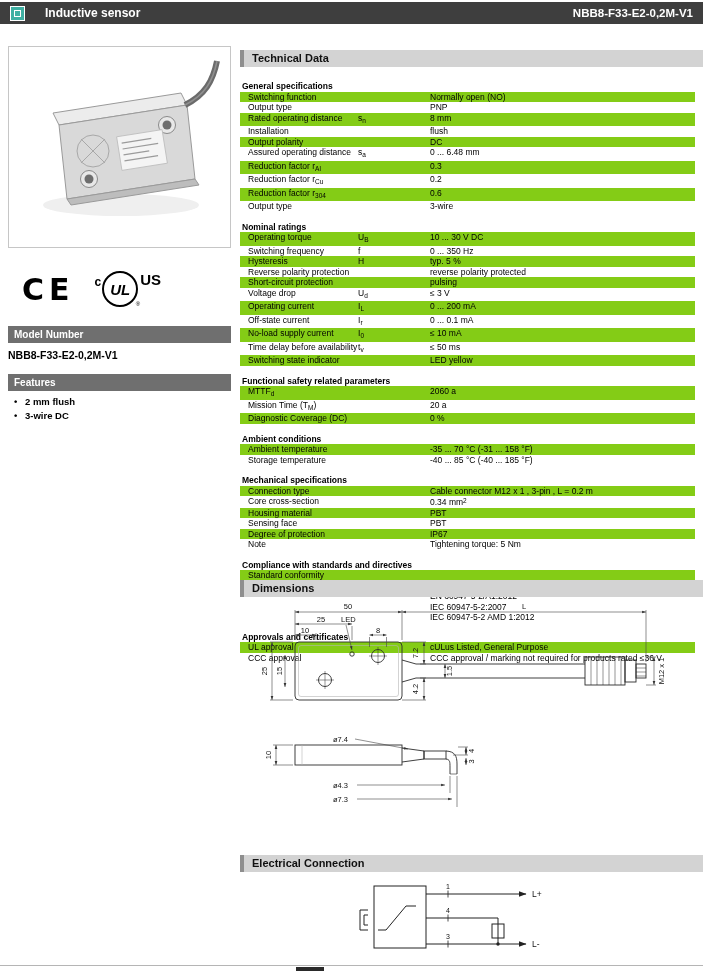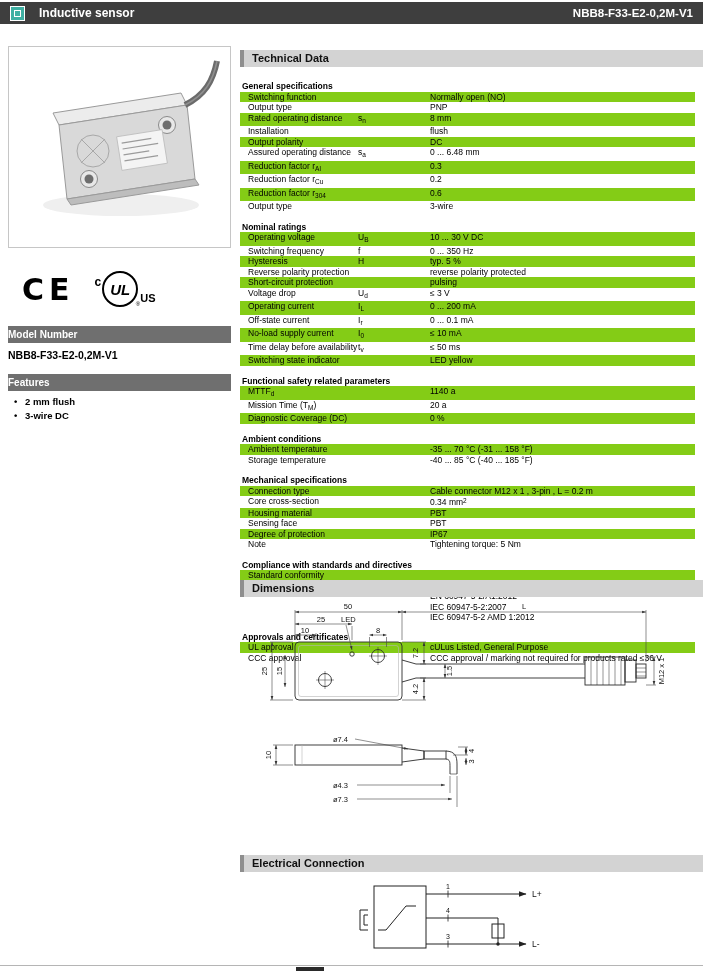--- a/index.html
+++ b/index.html
@@ -2,41 +2,41 @@
 <html><head>
 <meta charset="utf-8">
 <style>
   *{margin:0;padding:0;box-sizing:border-box}
   html,body{background:#fff}
   .page{position:relative;width:703px;height:972px;background:#fff;overflow:hidden;
         font-family:"Liberation Sans",sans-serif;color:#000}
 
   
   .topbar{position:absolute;left:0;top:2px;width:703px;height:22px;background:#3e3e3e;
-          display:flex;align-items:center;padding:0 10px;gap:14px}
+          display:flex;align-items:center;padding:0 10px;gap:20px}
   .prod-icon{width:15px;height:15px;background:#3fb0a3;border:1px solid #fff;
              display:inline-flex;align-items:center;justify-content:center;flex:none}
   .prod-icon .inner{width:7px;height:7px;border:1px solid #fff}
   .topbar-title{color:#fff;font-weight:bold;font-size:12px}
   .topbar-model{margin-left:auto;color:#fff;font-weight:bold;font-size:11.5px}
 
   
   .photo{position:absolute;left:8px;top:46px;width:223px;height:202px;border:1px solid #c6c6c6;background:#fff}
   .marks{position:absolute;left:22px;top:263px;width:200px;height:52px;display:flex;align-items:center;gap:20px}
   .ce{font-family:"DejaVu Sans",sans-serif;font-size:30px;font-weight:bold;letter-spacing:5px}
   .ul-wrap{position:relative;display:inline-flex;align-items:center}
   .ul-c{font-size:12px;font-weight:bold;margin-right:1px;align-self:flex-start;margin-top:4px}
   .ul-circle{width:36px;height:36px;border:2.5px solid #000;border-radius:50%;position:relative;
              display:flex;align-items:center;justify-content:center}
   .ul-text{font-weight:bold;font-style:italic;font-size:15px}
   .ul-reg{position:absolute;bottom:-2px;right:-4px;font-size:6px}
-  .ul-us{font-size:11px;font-weight:bold;align-self:flex-end;margin-bottom:3px;margin-left:2px}
+  .ul-us{font-size:15px;font-weight:bold;align-self:flex-end;margin-bottom:20px;margin-left:2px}
 
   .side-hdr{position:absolute;left:8px;width:223px;height:17px;background:#6f6f6f;color:#fff;
-            font-size:10px;font-weight:bold;line-height:17px;}
+            font-size:10px;font-weight:bold;line-height:17px;padding-left:6px}
   .mn-hdr{top:326px}
   .ft-hdr{top:374px}
   .model-no{position:absolute;left:8px;top:349px;font-size:10.5px;font-weight:bold}
   .features{position:absolute;left:14px;top:396px;list-style:none;font-size:9.5px;font-weight:bold}
   .features li{position:relative;padding-left:11px;margin-bottom:3px}
   .features li::before{content:"\2022";position:absolute;left:0}
 
   
   .sec-bar{position:absolute;left:240px;width:494px;height:17px;background:#d3d3d3;color:#111;
            font-size:11px;font-weight:bold;line-height:17px;padding-left:8px;border-left:4px solid #8e8e8e}
@@ -167,21 +167,21 @@
         <span class="sym"></span>
         <span class="val">0.6</span>
       </div>
       <div class="trow">
         <span class="lbl">Output type</span>
         <span class="sym"></span>
         <span class="val">3-wire</span>
       </div>
       <div class="tsec">Nominal ratings</div>
       <div class="trow alt">
-        <span class="lbl">Operating voltage</span>
+        <span class="lbl">Operating torque</span>
         <span class="sym">U<sub>B</sub></span>
         <span class="val">10 ... 30 V DC</span>
       </div>
       <div class="trow">
         <span class="lbl">Switching frequency</span>
         <span class="sym">f</span>
         <span class="val">0 ... 350 Hz</span>
       </div>
       <div class="trow alt">
         <span class="lbl">Hysteresis</span>
@@ -225,21 +225,21 @@
       </div>
       <div class="trow alt">
         <span class="lbl">Switching state indicator</span>
         <span class="sym"></span>
         <span class="val">LED yellow</span>
       </div>
       <div class="tsec">Functional safety related parameters</div>
       <div class="trow alt">
         <span class="lbl">MTTF<sub>d</sub></span>
         <span class="sym"></span>
-        <span class="val">1140 a</span>
+        <span class="val">2060 a</span>
       </div>
       <div class="trow">
         <span class="lbl">Mission Time (T<sub>M</sub>)</span>
         <span class="sym"></span>
         <span class="val">20 a</span>
       </div>
       <div class="trow alt">
         <span class="lbl">Diagnostic Coverage (DC)</span>
         <span class="sym"></span>
         <span class="val">0  %</span>

